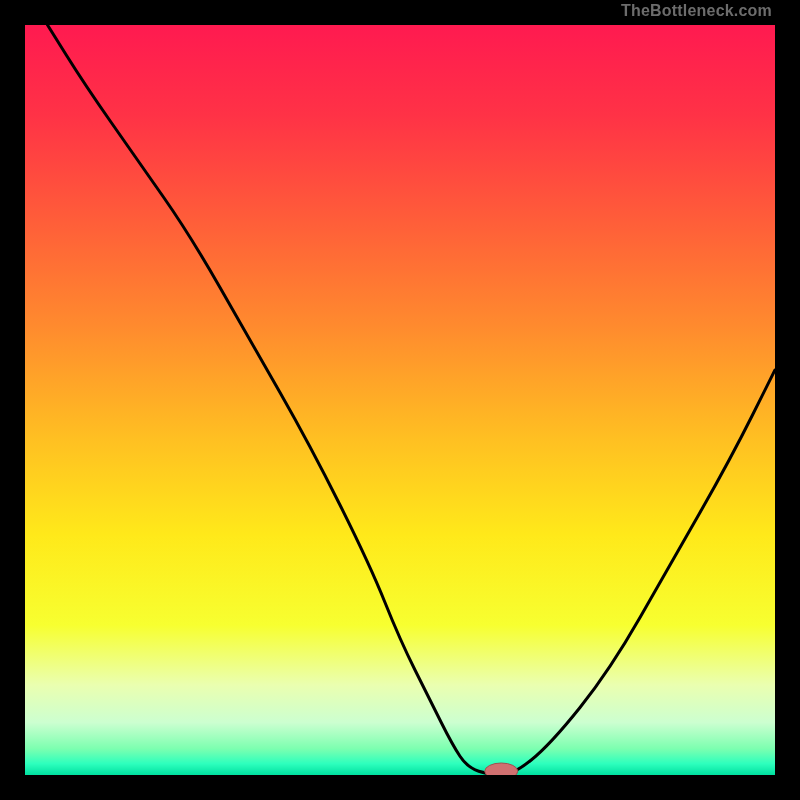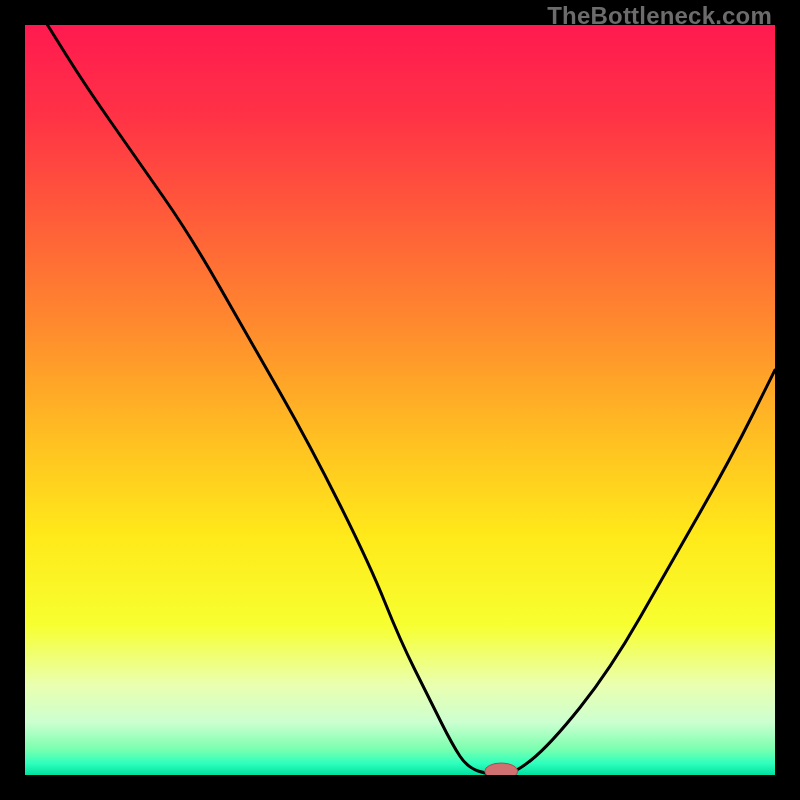--- a/index.html
+++ b/index.html
@@ -24,21 +24,21 @@
     top: 25px;
     width: 750px;
     height: 750px;
     overflow: hidden;
   }
   .watermark {
     position: absolute;
     top: 2px;
     right: 28px;
     font-family: Arial, Helvetica, sans-serif;
-    font-size: 24px;
+    font-size: 16px;
     font-weight: bold;
     color: #6c6c6c;
     letter-spacing: 0.2px;
   }
   svg { display: block; }
 </style>
 </head>
 <body>
 
 <div class="frame">

